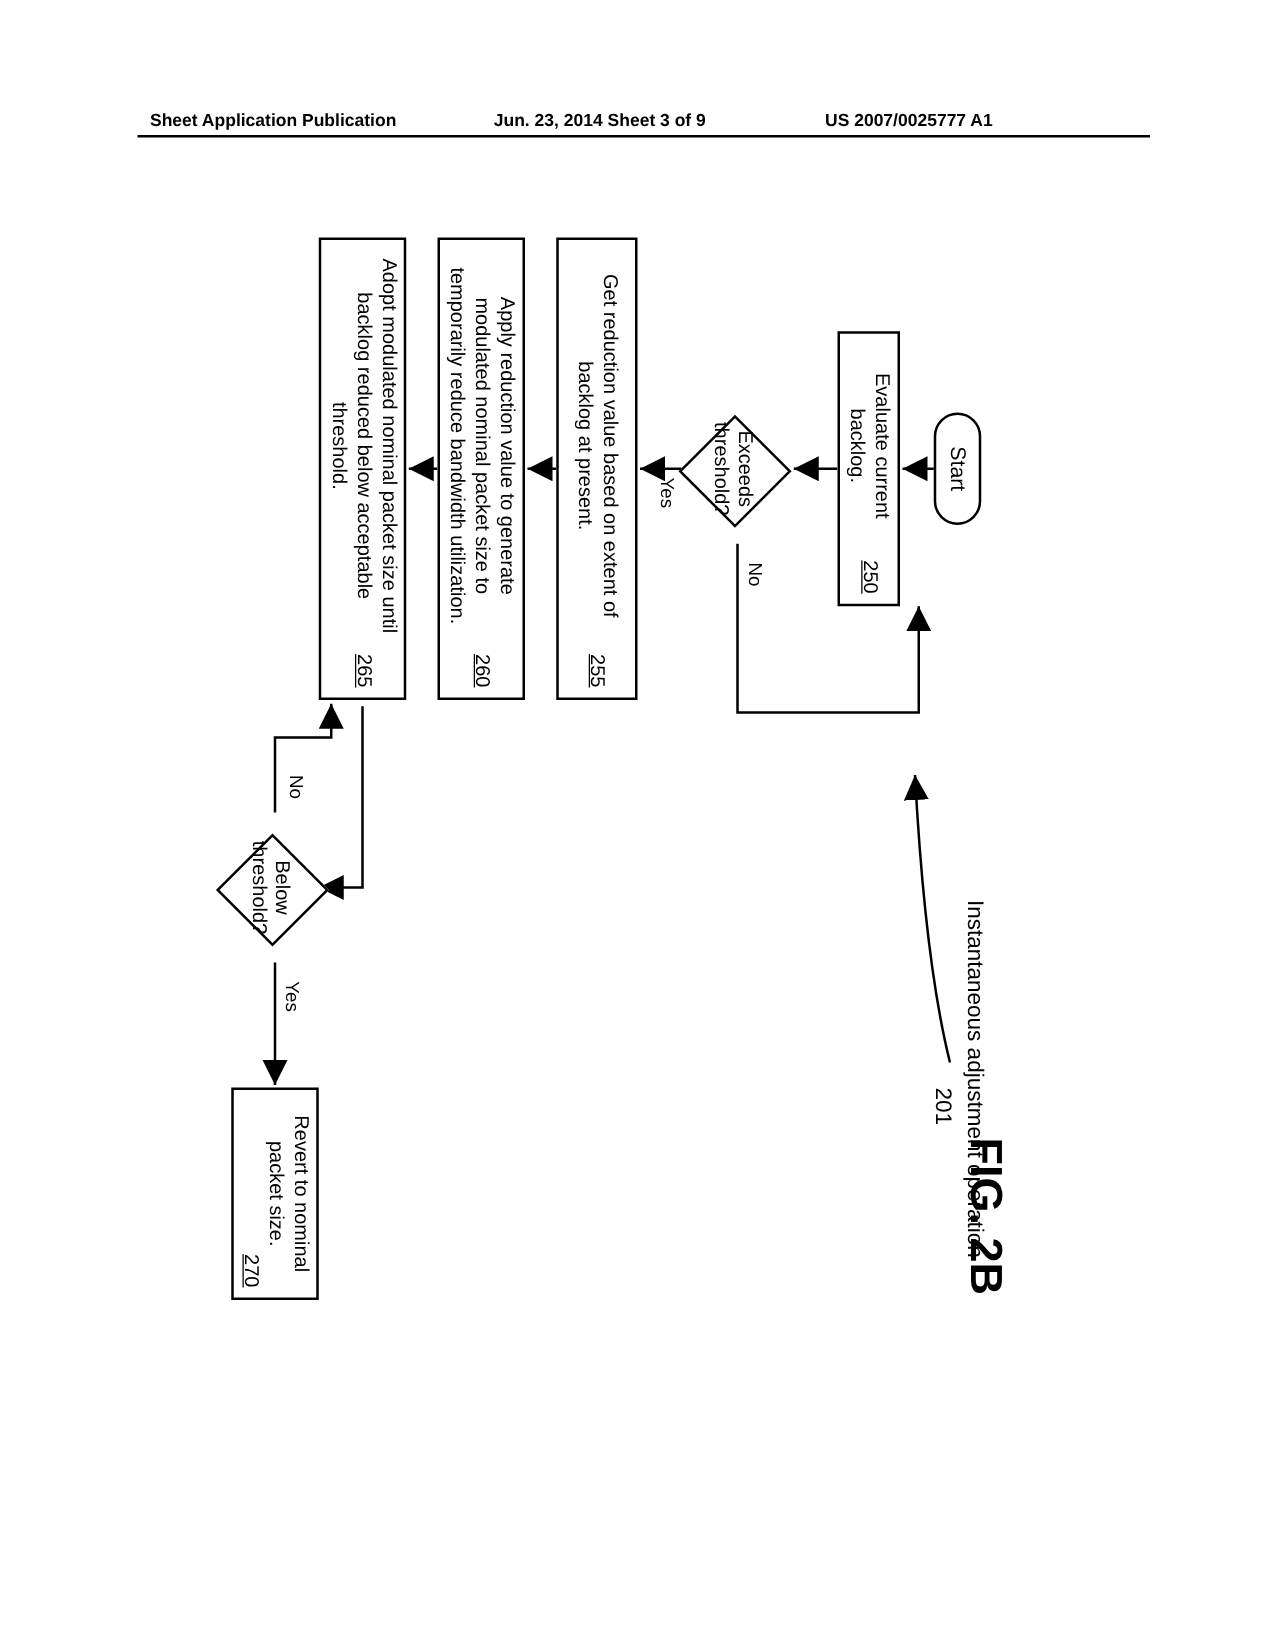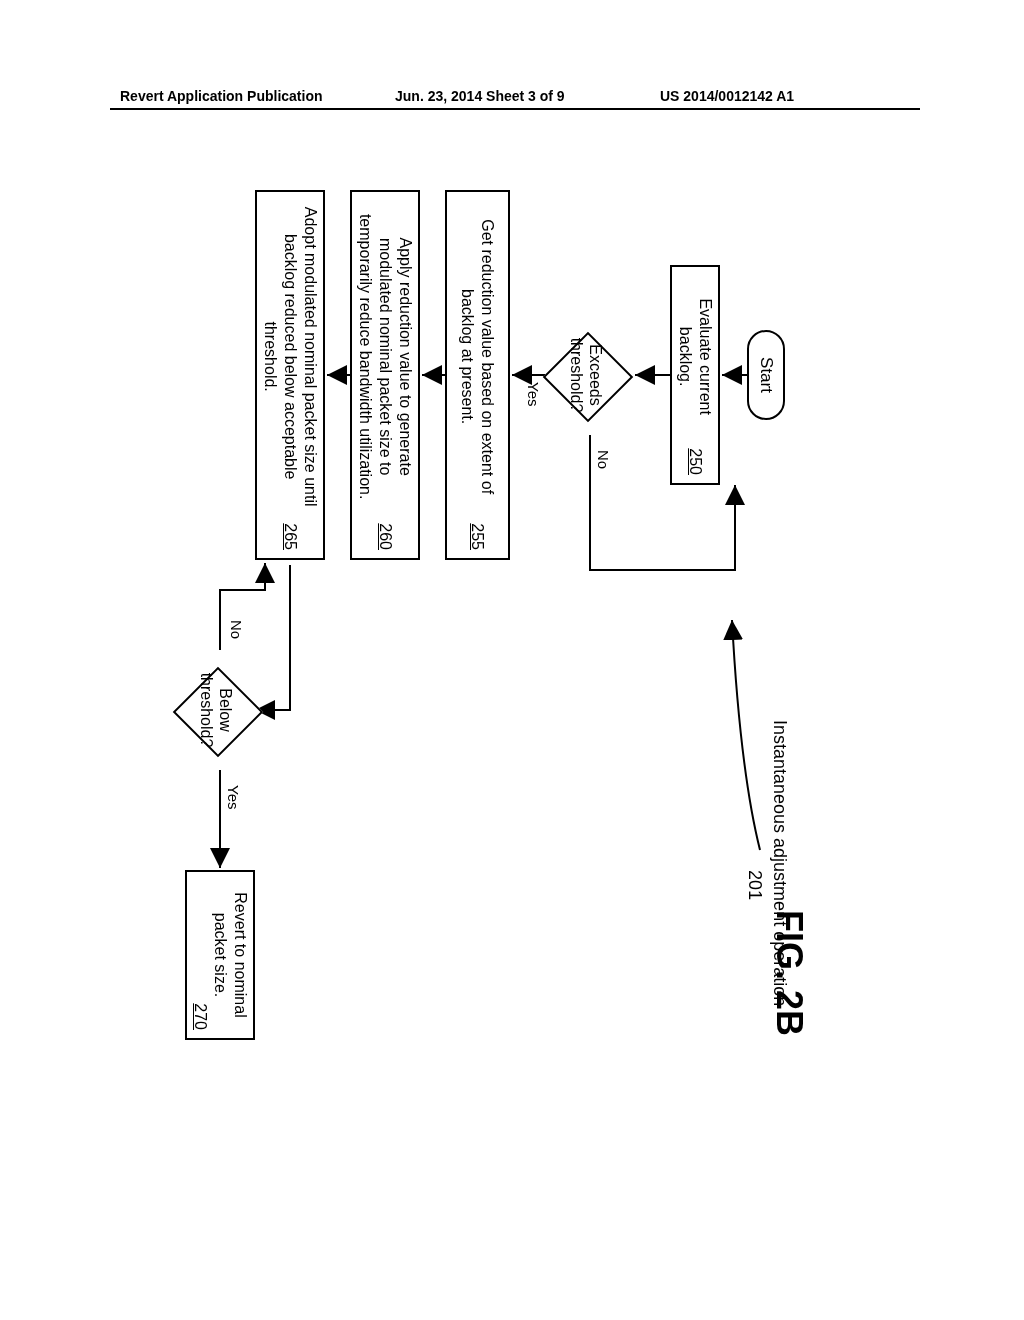--- a/index.html
+++ b/index.html
@@ -108,23 +108,23 @@
     left: 0;
     width: 980px;
     height: 620px;
     overflow: visible;
   }
 </style>
 </head>
 <body>
 
 <div class="page-header">
-  <span class="left">Revert Application Publication</span>
+  <span class="left">Sheet Application Publication</span>
   <span class="center">Jun. 23, 2014   Sheet 3 of 9</span>
-  <span class="right">US 2014/0012142 A1</span>
+  <span class="right">US 2007/0025777 A1</span>
 </div>
 <div class="header-rule"></div>
 
 <div class="diagram-rot">
 
   <svg class="arrows">
     <defs>
       <marker id="ah" markerWidth="12" markerHeight="12" refX="10" refY="5" orient="auto">
         <path d="M0,0 L10,5 L0,10 Z" fill="#000"></path>
       </marker>

